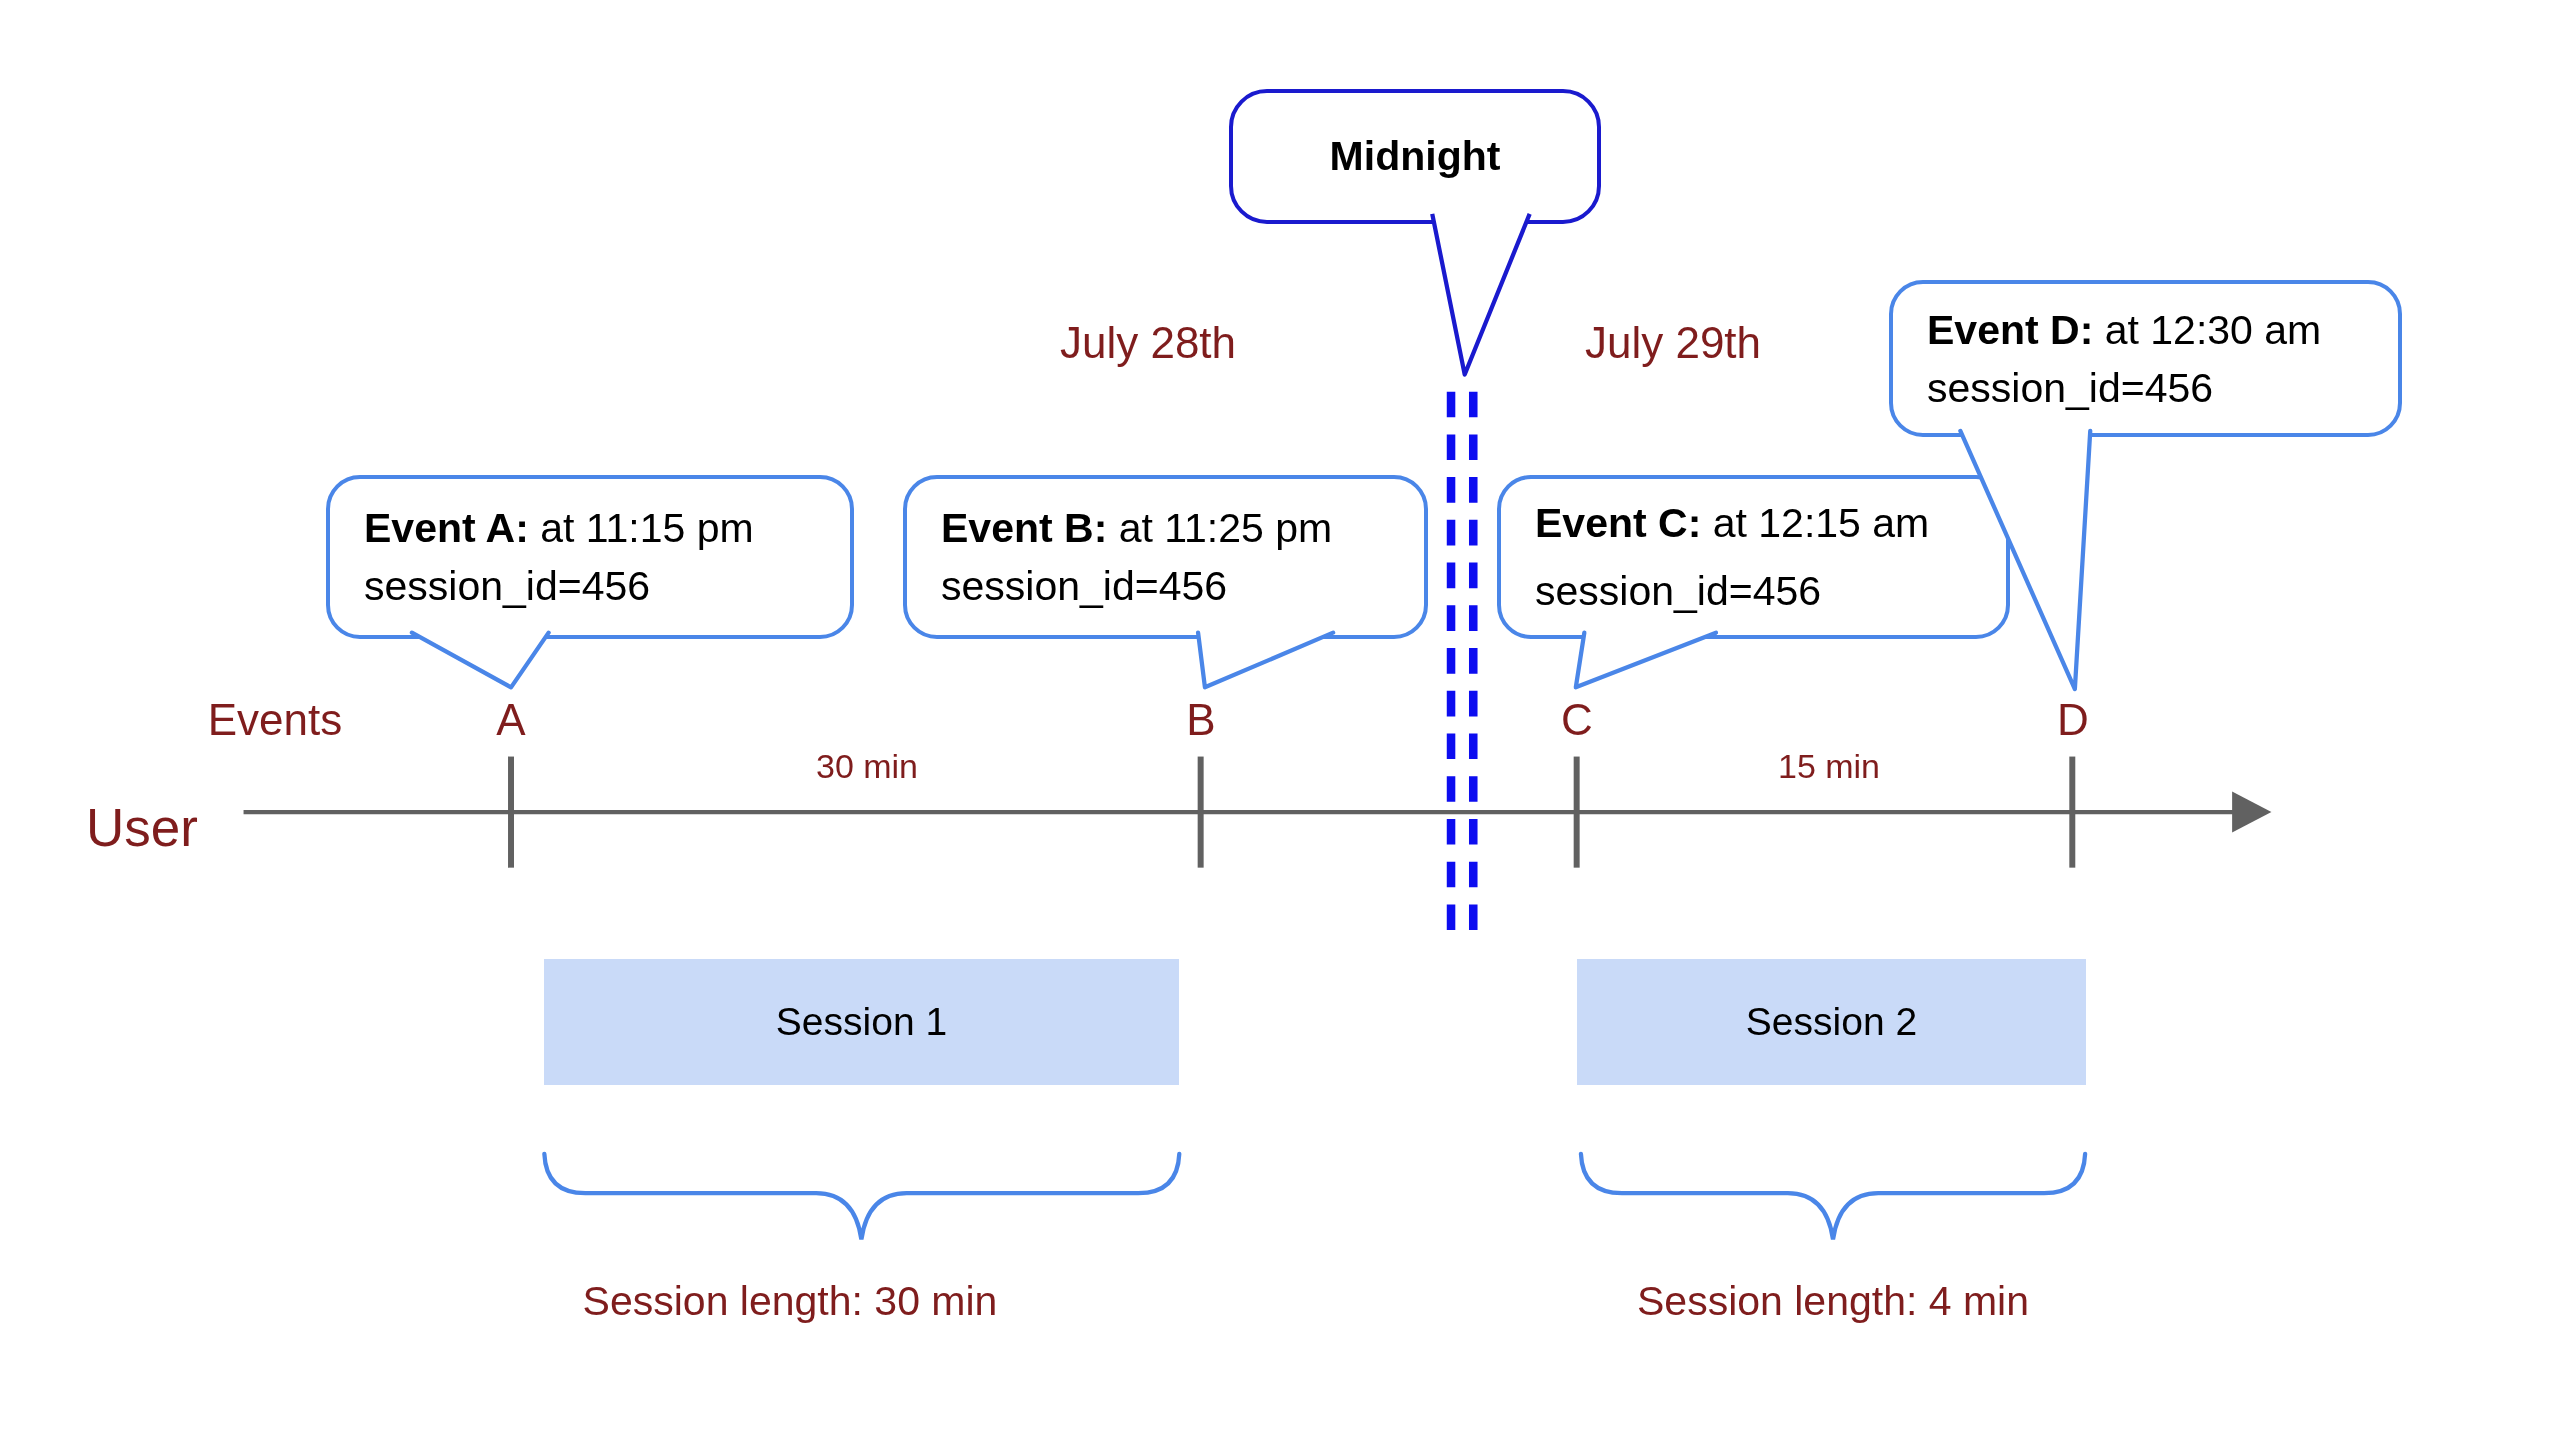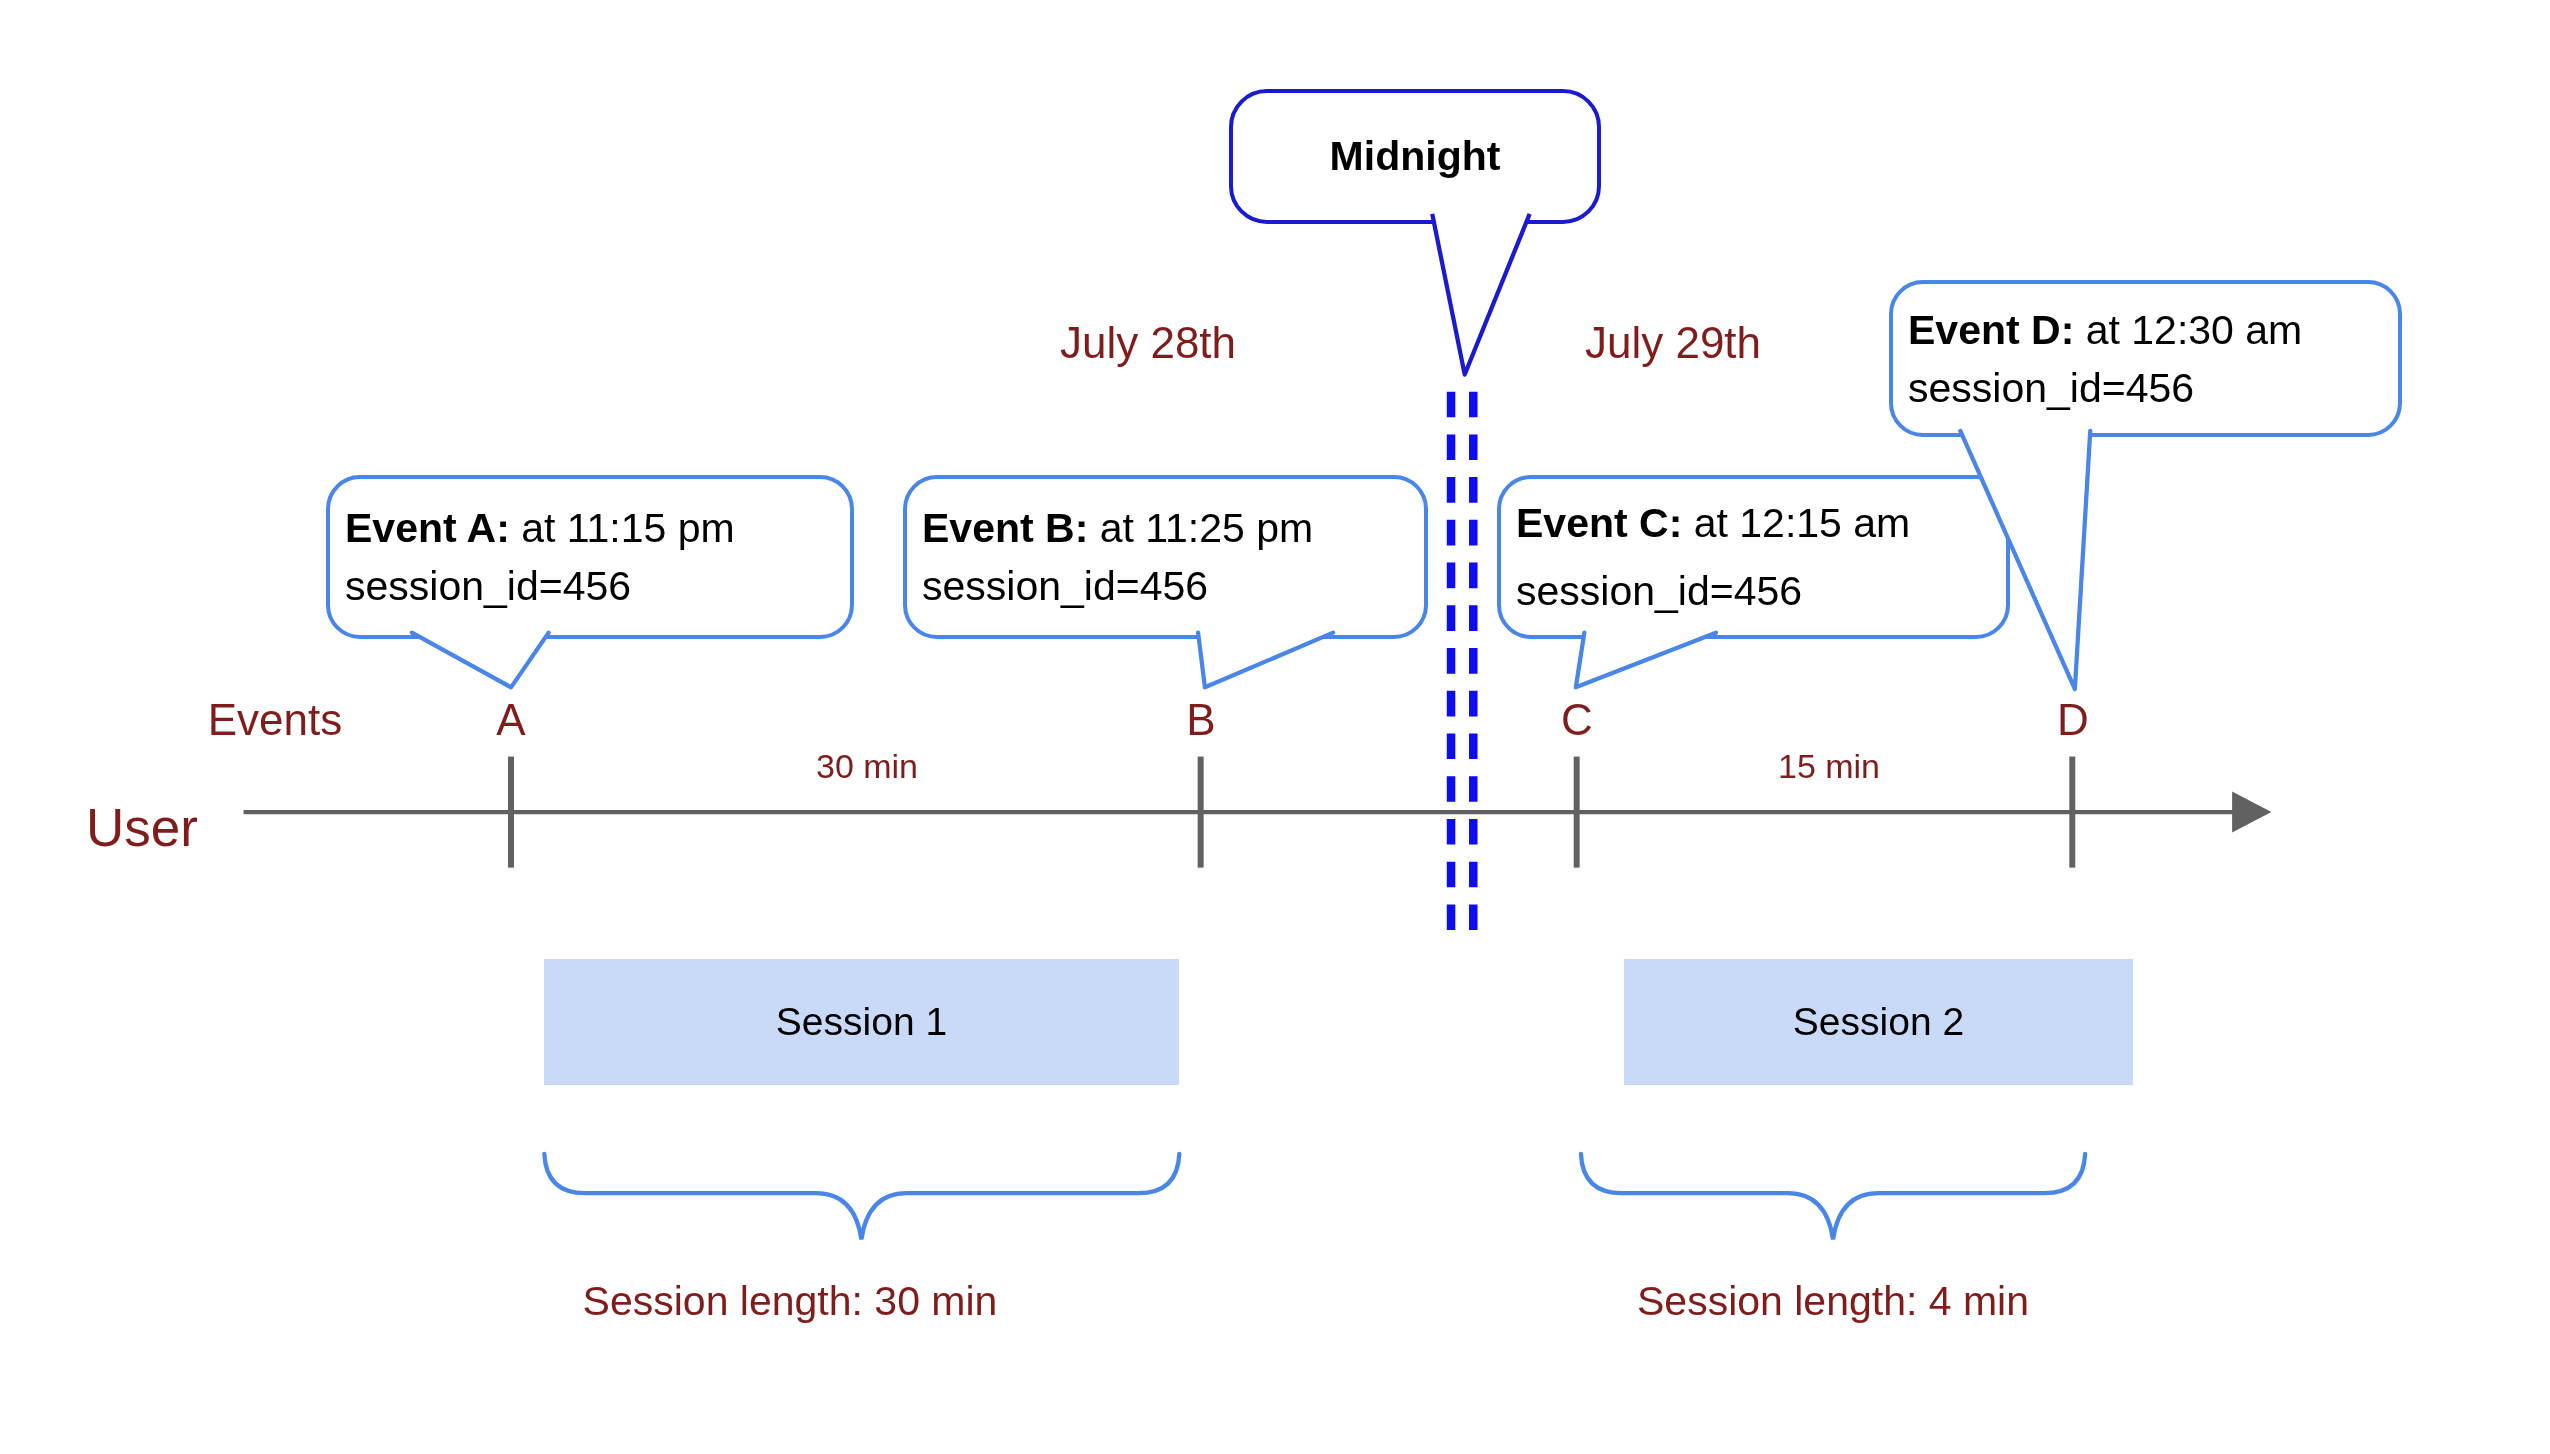--- a/index.html
+++ b/index.html
@@ -10,21 +10,21 @@
   svg.layer{position:absolute;left:0;top:0;width:2550px;height:1455px;}
   .ctext{position:absolute;transform:translate(-50%,-50%);white-space:nowrap;color:#7f1d1d;}
   .axis-label{font-size:44px;}
   .user-label{font-size:53px;}
   .marker{font-size:44px;}
   .interval{font-size:34px;}
   .date-label{font-size:44px;}
   .bubble{
     position:absolute;background:#ffffff;border:4.3px solid #4a86e8;border-radius:34px;
     display:flex;flex-direction:column;justify-content:center;
-    padding-left:15px;padding-right:6.8px;box-sizing:border-box;
+    padding-left:34px;padding-right:6.8px;box-sizing:border-box;
     font-size:41px;line-height:58px;
   }
   .bubble .b{font-weight:bold;}
   .midnight-bubble{
     position:absolute;background:#ffffff;border:4.3px solid #1a1ace;border-radius:38px;
     display:flex;align-items:center;justify-content:center;
     font-size:41px;font-weight:bold;box-sizing:border-box;
   }
   .session-box{
     position:absolute;background:#c9daf8;display:flex;align-items:center;justify-content:center;
@@ -95,21 +95,21 @@
   </div>
 
   <div class="bubble" style="left:1889px;top:280px;width:513px;height:157px;">
     <div><span class="b">Event D:</span><span> at 12:30 am</span></div>
     <div>session_id=456</div>
   </div>
 
   <div class="session-box" style="left:544px;top:959px;width:635px;height:126px;">
     <span>Session 1</span>
   </div>
-  <div class="session-box" style="left:1624px;top:959px;width:509px;height:126px;">
+  <div class="session-box" style="left:1577px;top:959px;width:509px;height:126px;">
     <span>Session 2</span>
   </div>
 
   <div class="ctext length-label" style="left:790px;top:1301px;">Session length: 30 min</div>
   <div class="ctext length-label" style="left:1833px;top:1301px;">Session length: 4 min</div>
 
   <svg class="layer" viewBox="0 0 2984 1702">
     <g fill="#ffffff" stroke="#4a86e8" stroke-width="5" stroke-linejoin="round" stroke-linecap="round">
       <path d="M 482,740 L 598,804 L 642,740"></path>
       <path d="M 1402,740 L 1410,804 L 1560,740"></path>

